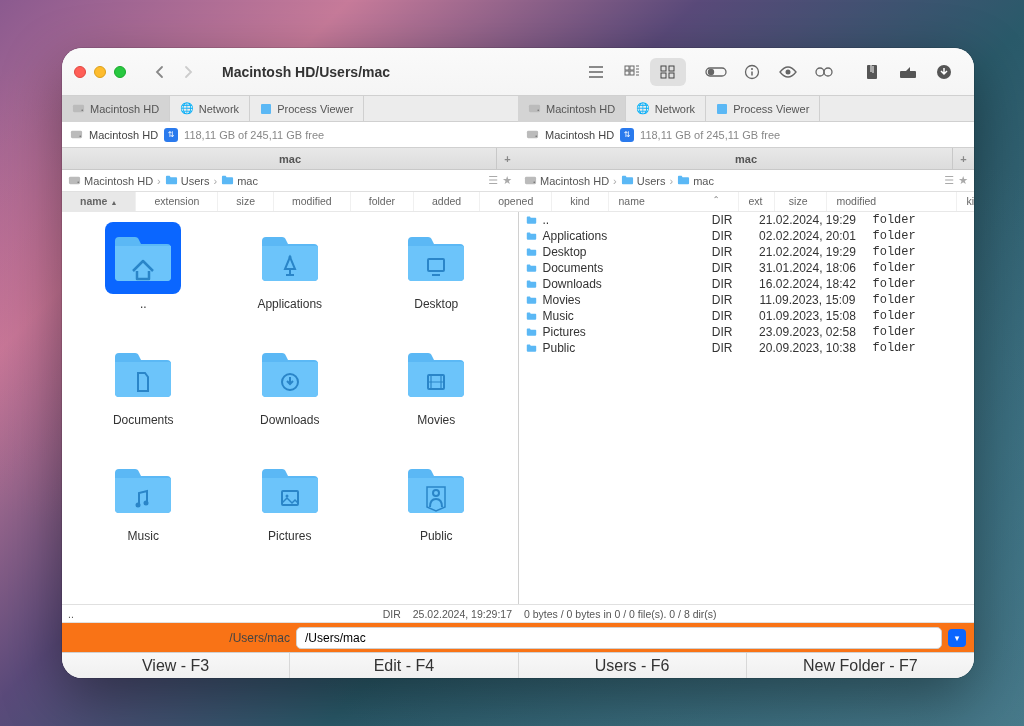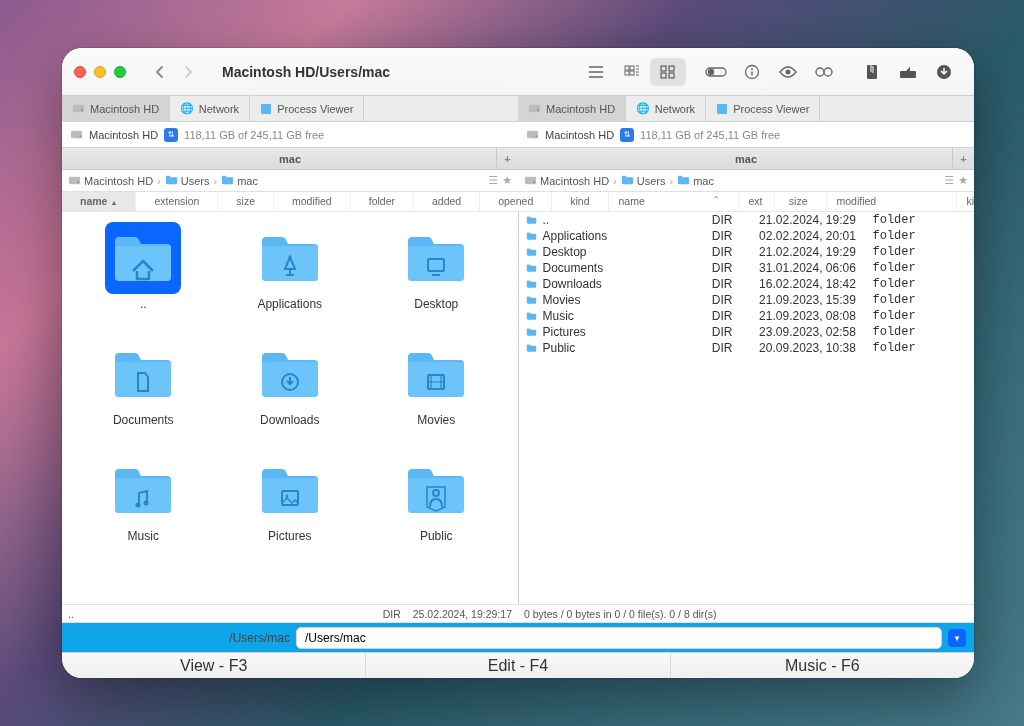--- a/index.html
+++ b/index.html
@@ -50,21 +50,21 @@
 .listview { flex: 1; overflow: auto; font-size: 12px; color: #333; }
 .lrow { display: flex; height: 16px; align-items: center; padding: 0 6px; }
 .lrow .lname { display: flex; align-items: center; gap: 5px; width: 130px; }
 .lrow .lext { width: 36px; }
 .lrow .lsize { width: 52px; text-align: right; padding-right: 10px; }
 .lrow .lmod { width: 130px; text-align: center; }
 .lrow .lkind { width: 50px; font-family: Liberation Mono, monospace; }
 .lico { width: 13px; height: 11px; }
 .statusbar { height: 18px; background: #fff; border-top: 1px solid #e0e0e0; display: flex; font-size: 10.5px; color: #555; }
 .statuscol { flex: 1; display: flex; align-items: center; padding: 0 6px; }
-.pathinput { height: 30px; background: #0ea5e9; border-top: 1px solid #e0e0e0; display: flex; align-items: center; padding: 0 8px; gap: 6px; font-size: 12px; }
+.pathinput { height: 30px; background: #f97316; border-top: 1px solid #e0e0e0; display: flex; align-items: center; padding: 0 8px; gap: 6px; font-size: 12px; }
 .pathinput input { flex: 1; height: 22px; border: 1px solid #d0d0d0; border-radius: 5px; padding: 0 8px; font-size: 12px; }
 .dropbtn { width: 18px; height: 18px; background: #0a66ff; border-radius: 4px; color: #fff; display: flex; align-items: center; justify-content: center; font-size: 9px; }
 .fnbar { height: 26px; background: linear-gradient(#f8f8f8, #f0f0f0); border-top: 1px solid #d0d0d0; display: flex; }
 .fnbtn { flex: 1; display: flex; align-items: center; justify-content: center; font-size: 16px; color: #333; border-right: 1px solid #d8d8d8; cursor: default; }
 .fnbtn:last-child { border-right: none; }
 svg { display: block; }
 </style>
 </head>
 <body>
 
@@ -426,48 +426,48 @@
             <div class="lsize">DIR</div>
             <div class="lmod">21.02.2024, 19:29</div>
             <div class="lkind">folder</div>
           </div>
           <div class="lrow">
             <div class="lname"><svg class="lico" viewBox="0 0 14 14">
                 <use href="#sfolder"></use>
               </svg>Documents</div>
             <div class="lext"></div>
             <div class="lsize">DIR</div>
-            <div class="lmod">31.01.2024, 06:06</div>
+            <div class="lmod">31.01.2024, 18:06</div>
             <div class="lkind">folder</div>
           </div>
           <div class="lrow">
             <div class="lname"><svg class="lico" viewBox="0 0 14 14">
                 <use href="#sfolder"></use>
               </svg>Downloads</div>
             <div class="lext"></div>
             <div class="lsize">DIR</div>
             <div class="lmod">16.02.2024, 18:42</div>
             <div class="lkind">folder</div>
           </div>
           <div class="lrow">
             <div class="lname"><svg class="lico" viewBox="0 0 14 14">
                 <use href="#sfolder"></use>
               </svg>Movies</div>
             <div class="lext"></div>
             <div class="lsize">DIR</div>
-            <div class="lmod">21.09.2023, 15:39</div>
+            <div class="lmod">11.09.2023, 15:09</div>
             <div class="lkind">folder</div>
           </div>
           <div class="lrow">
             <div class="lname"><svg class="lico" viewBox="0 0 14 14">
                 <use href="#sfolder"></use>
               </svg>Music</div>
             <div class="lext"></div>
             <div class="lsize">DIR</div>
-            <div class="lmod">21.09.2023, 08:08</div>
+            <div class="lmod">01.09.2023, 15:08</div>
             <div class="lkind">folder</div>
           </div>
           <div class="lrow">
             <div class="lname"><svg class="lico" viewBox="0 0 14 14">
                 <use href="#sfolder"></use>
               </svg>Pictures</div>
             <div class="lext"></div>
             <div class="lsize">DIR</div>
             <div class="lmod">23.09.2023, 02:58</div>
             <div class="lkind">folder</div>
@@ -498,16 +498,17 @@
 
 <div class="pathinput">
   <span style="color:#444;width:220px;text-align:right">/Users/mac</span>
   <input value="/Users/mac" style="">
   <span class="dropbtn">▾</span>
 </div>
 
 <div class="fnbar" id="fnbar">
       <div class="fnbtn">View - F3</div>
       <div class="fnbtn">Edit - F4</div>
-      <div class="fnbtn">Music - F6</div>
+      <div class="fnbtn">Users - F6</div>
+      <div class="fnbtn">New Folder - F7</div>
     </div>
 
 </div>
 
 </body></html>

